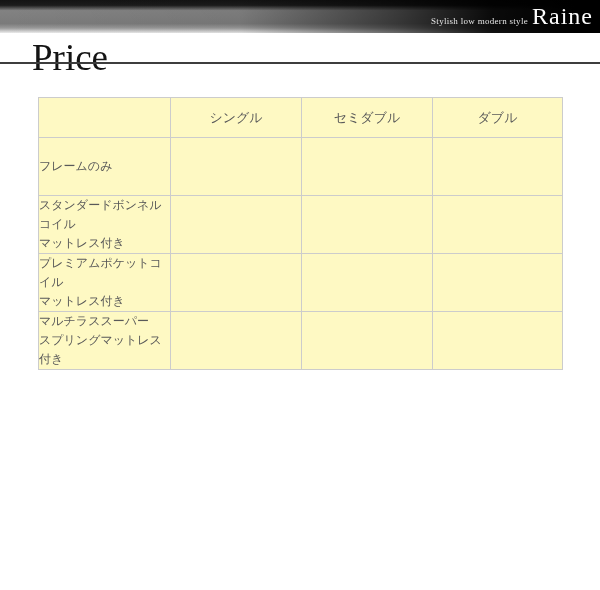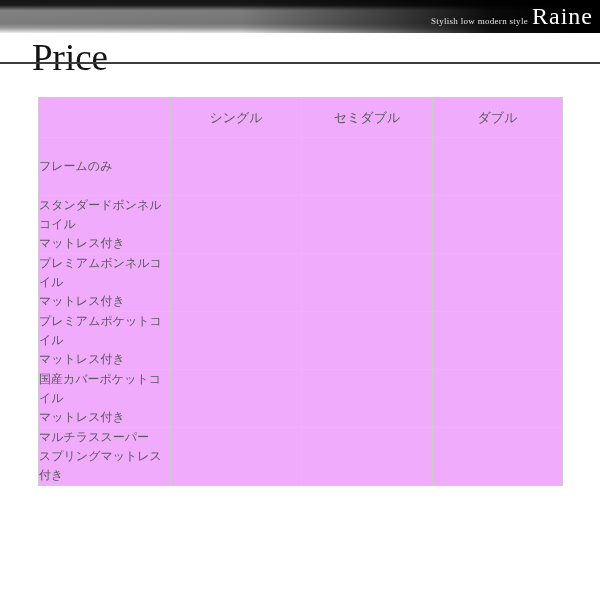--- a/index.html
+++ b/index.html
@@ -87,21 +87,21 @@
     top: 97px;
     width: 524px;
     border-collapse: collapse;
     table-layout: fixed;
   }
   .price-table th,
   .price-table td {
     border: 1px solid #cccccc;
     padding: 0;
     font-weight: normal;
-    background: #f0abfc;
+    background: #fef9c3;
   }
   .price-table thead tr { height: 40px; }
   .price-table tbody tr { height: 58px; }
   .col-header {
     font-size: 13px;
     color: #595959;
     text-align: center;
     vertical-align: middle;
   }
   .row-label {
@@ -155,39 +155,21 @@
       <th class="row-label">
         <span>スタンダードボンネルコイル</span>
         <span>マットレス付き</span>
       </th>
       <td></td>
       <td></td>
       <td></td>
     </tr>
     <tr>
       <th class="row-label">
-        <span>プレミアムボンネルコイル</span>
-        <span>マットレス付き</span>
-      </th>
-      <td></td>
-      <td></td>
-      <td></td>
-    </tr>
-    <tr>
-      <th class="row-label">
         <span>プレミアムポケットコイル</span>
-        <span>マットレス付き</span>
-      </th>
-      <td></td>
-      <td></td>
-      <td></td>
-    </tr>
-    <tr>
-      <th class="row-label">
-        <span>国産カバーポケットコイル</span>
         <span>マットレス付き</span>
       </th>
       <td></td>
       <td></td>
       <td></td>
     </tr>
     <tr>
       <th class="row-label">
         <span>マルチラススーパー</span>
         <span>スプリングマットレス付き</span>

